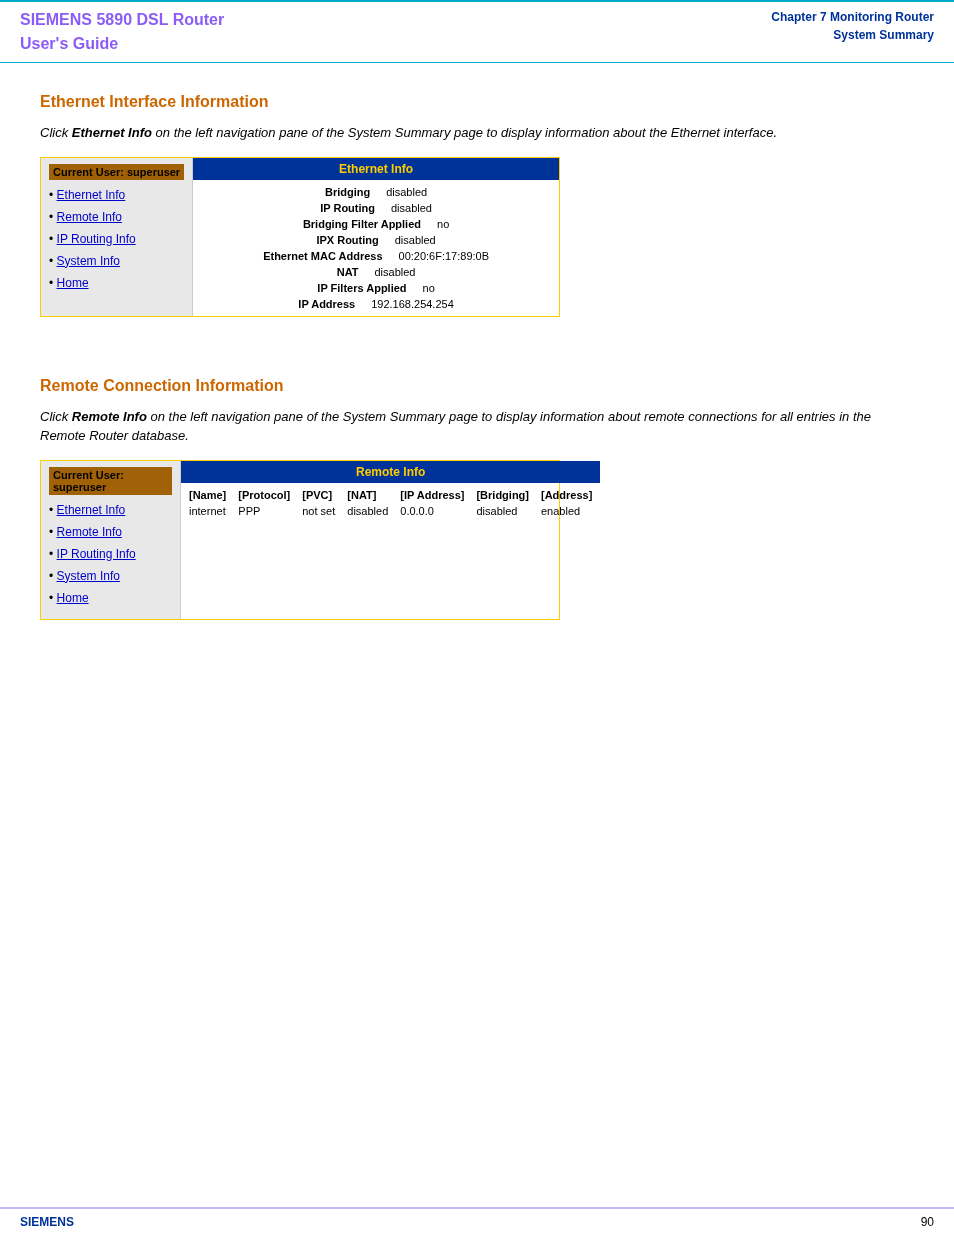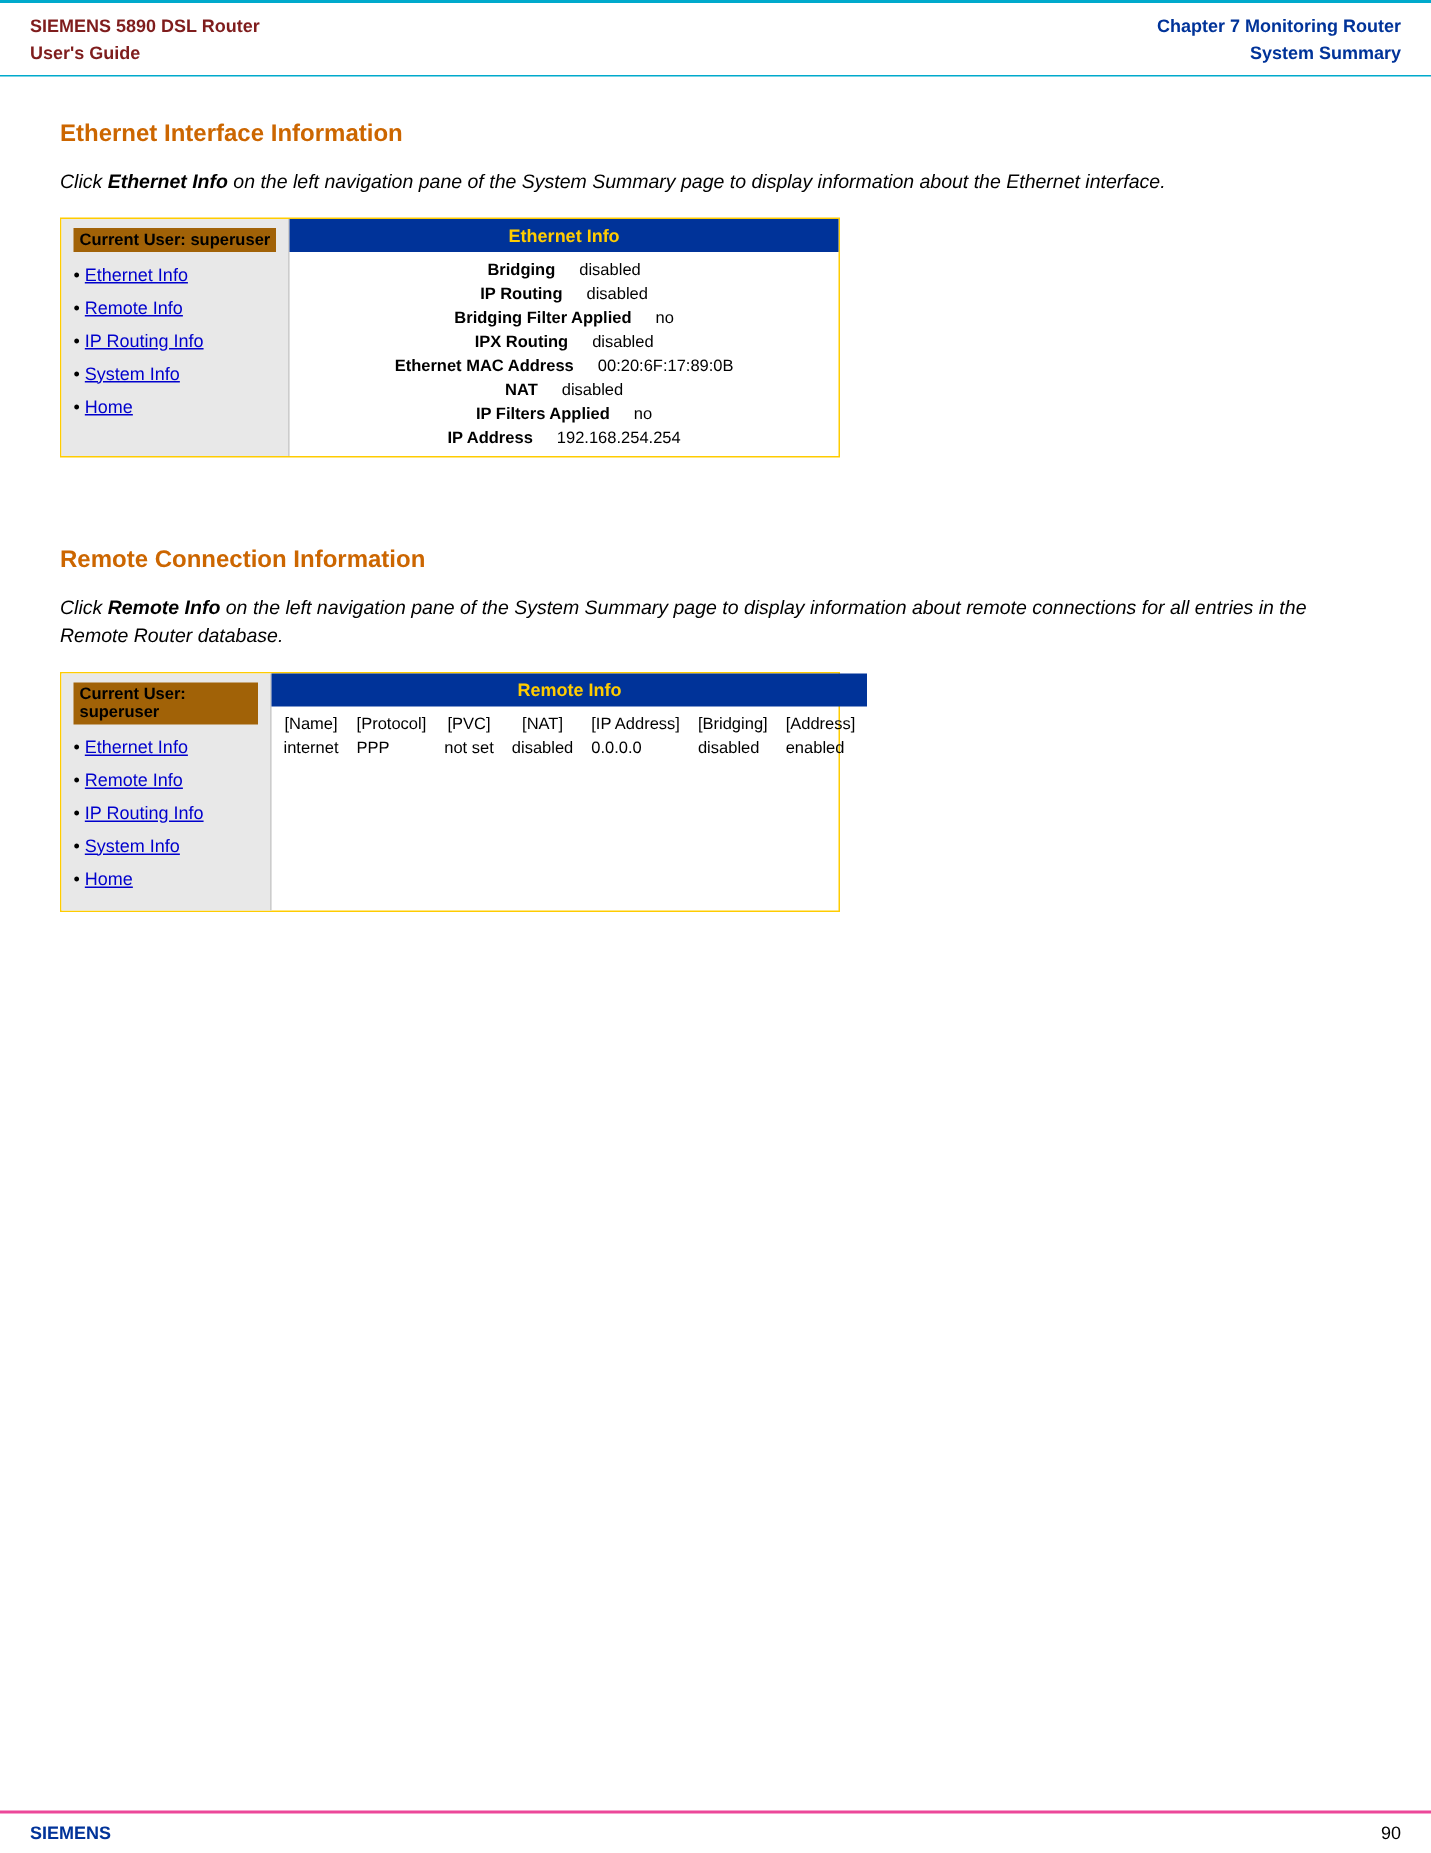--- a/index.html
+++ b/index.html
@@ -17,23 +17,23 @@
     .page-header {
       border-top: 2px solid #00aacc;
       border-bottom: 1px solid #00aacc;
       padding: 6px 20px;
       display: flex;
       justify-content: space-between;
       align-items: flex-start;
       margin-bottom: 20px;
     }
     .header-left {
-      color: #7f1d1d;
-      font-weight: bold;
-      font-size: 12px;
+      color: #8b5cf6;
+      font-weight: bold;
+      font-size: 16px;
       line-height: 1.5;
     }
     .header-right {
       color: #003399;
       font-weight: bold;
       font-size: 12px;
       text-align: right;
       line-height: 1.5;
     }
 
@@ -145,40 +145,40 @@
     }
 
     
     .remote-table {
       width: 100%;
       font-size: 11px;
       border-collapse: collapse;
     }
 
     .remote-table th {
-      font-weight: normal;
+      font-weight: bold;
       color: #000;
       padding: 2px 6px;
-      text-align: center;
+      text-align: left;
       white-space: nowrap;
     }
 
     .remote-table td {
       padding: 2px 6px;
       text-align: left;
       white-space: nowrap;
     }
 
     
     .page-footer {
       position: absolute;
       bottom: 0;
       left: 0;
       right: 0;
-      border-top: 2px solid #ec4899;
+      border-top: 2px solid #c4b5fd;
       padding: 6px 20px;
       display: flex;
       justify-content: space-between;
       align-items: center;
     }
 
     .footer-left {
       color: #003399;
       font-weight: bold;
       font-size: 12px;

